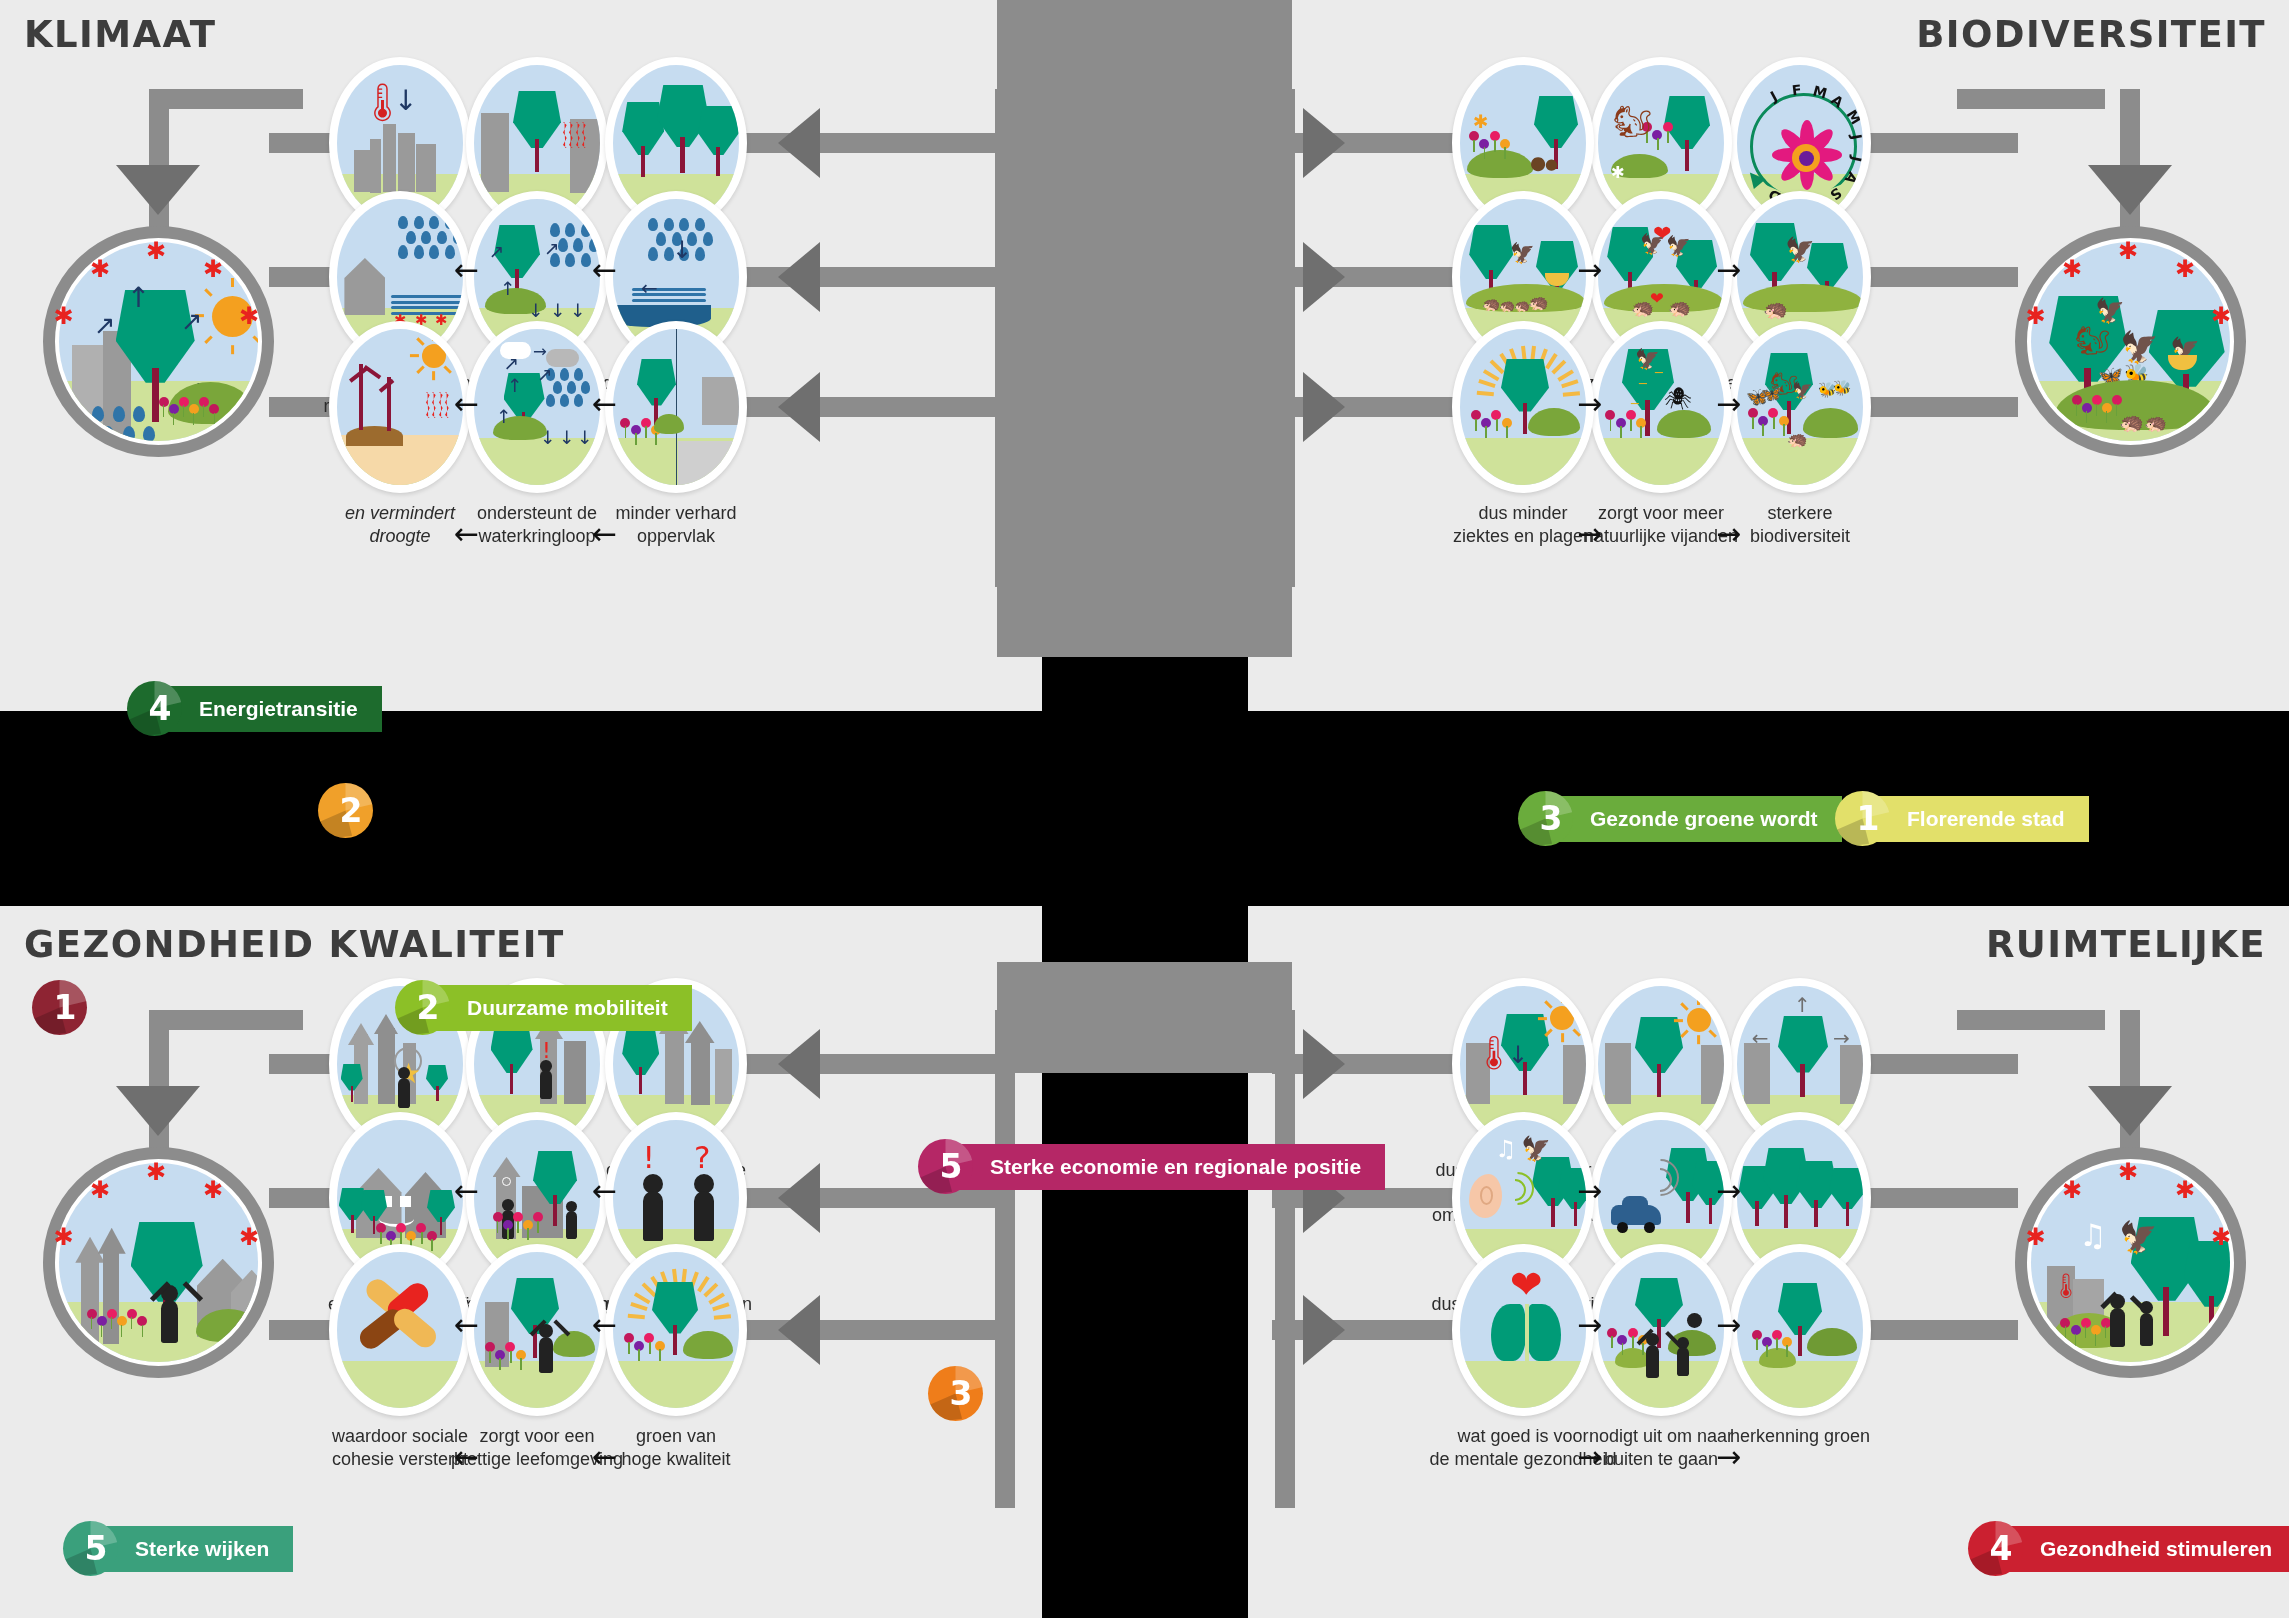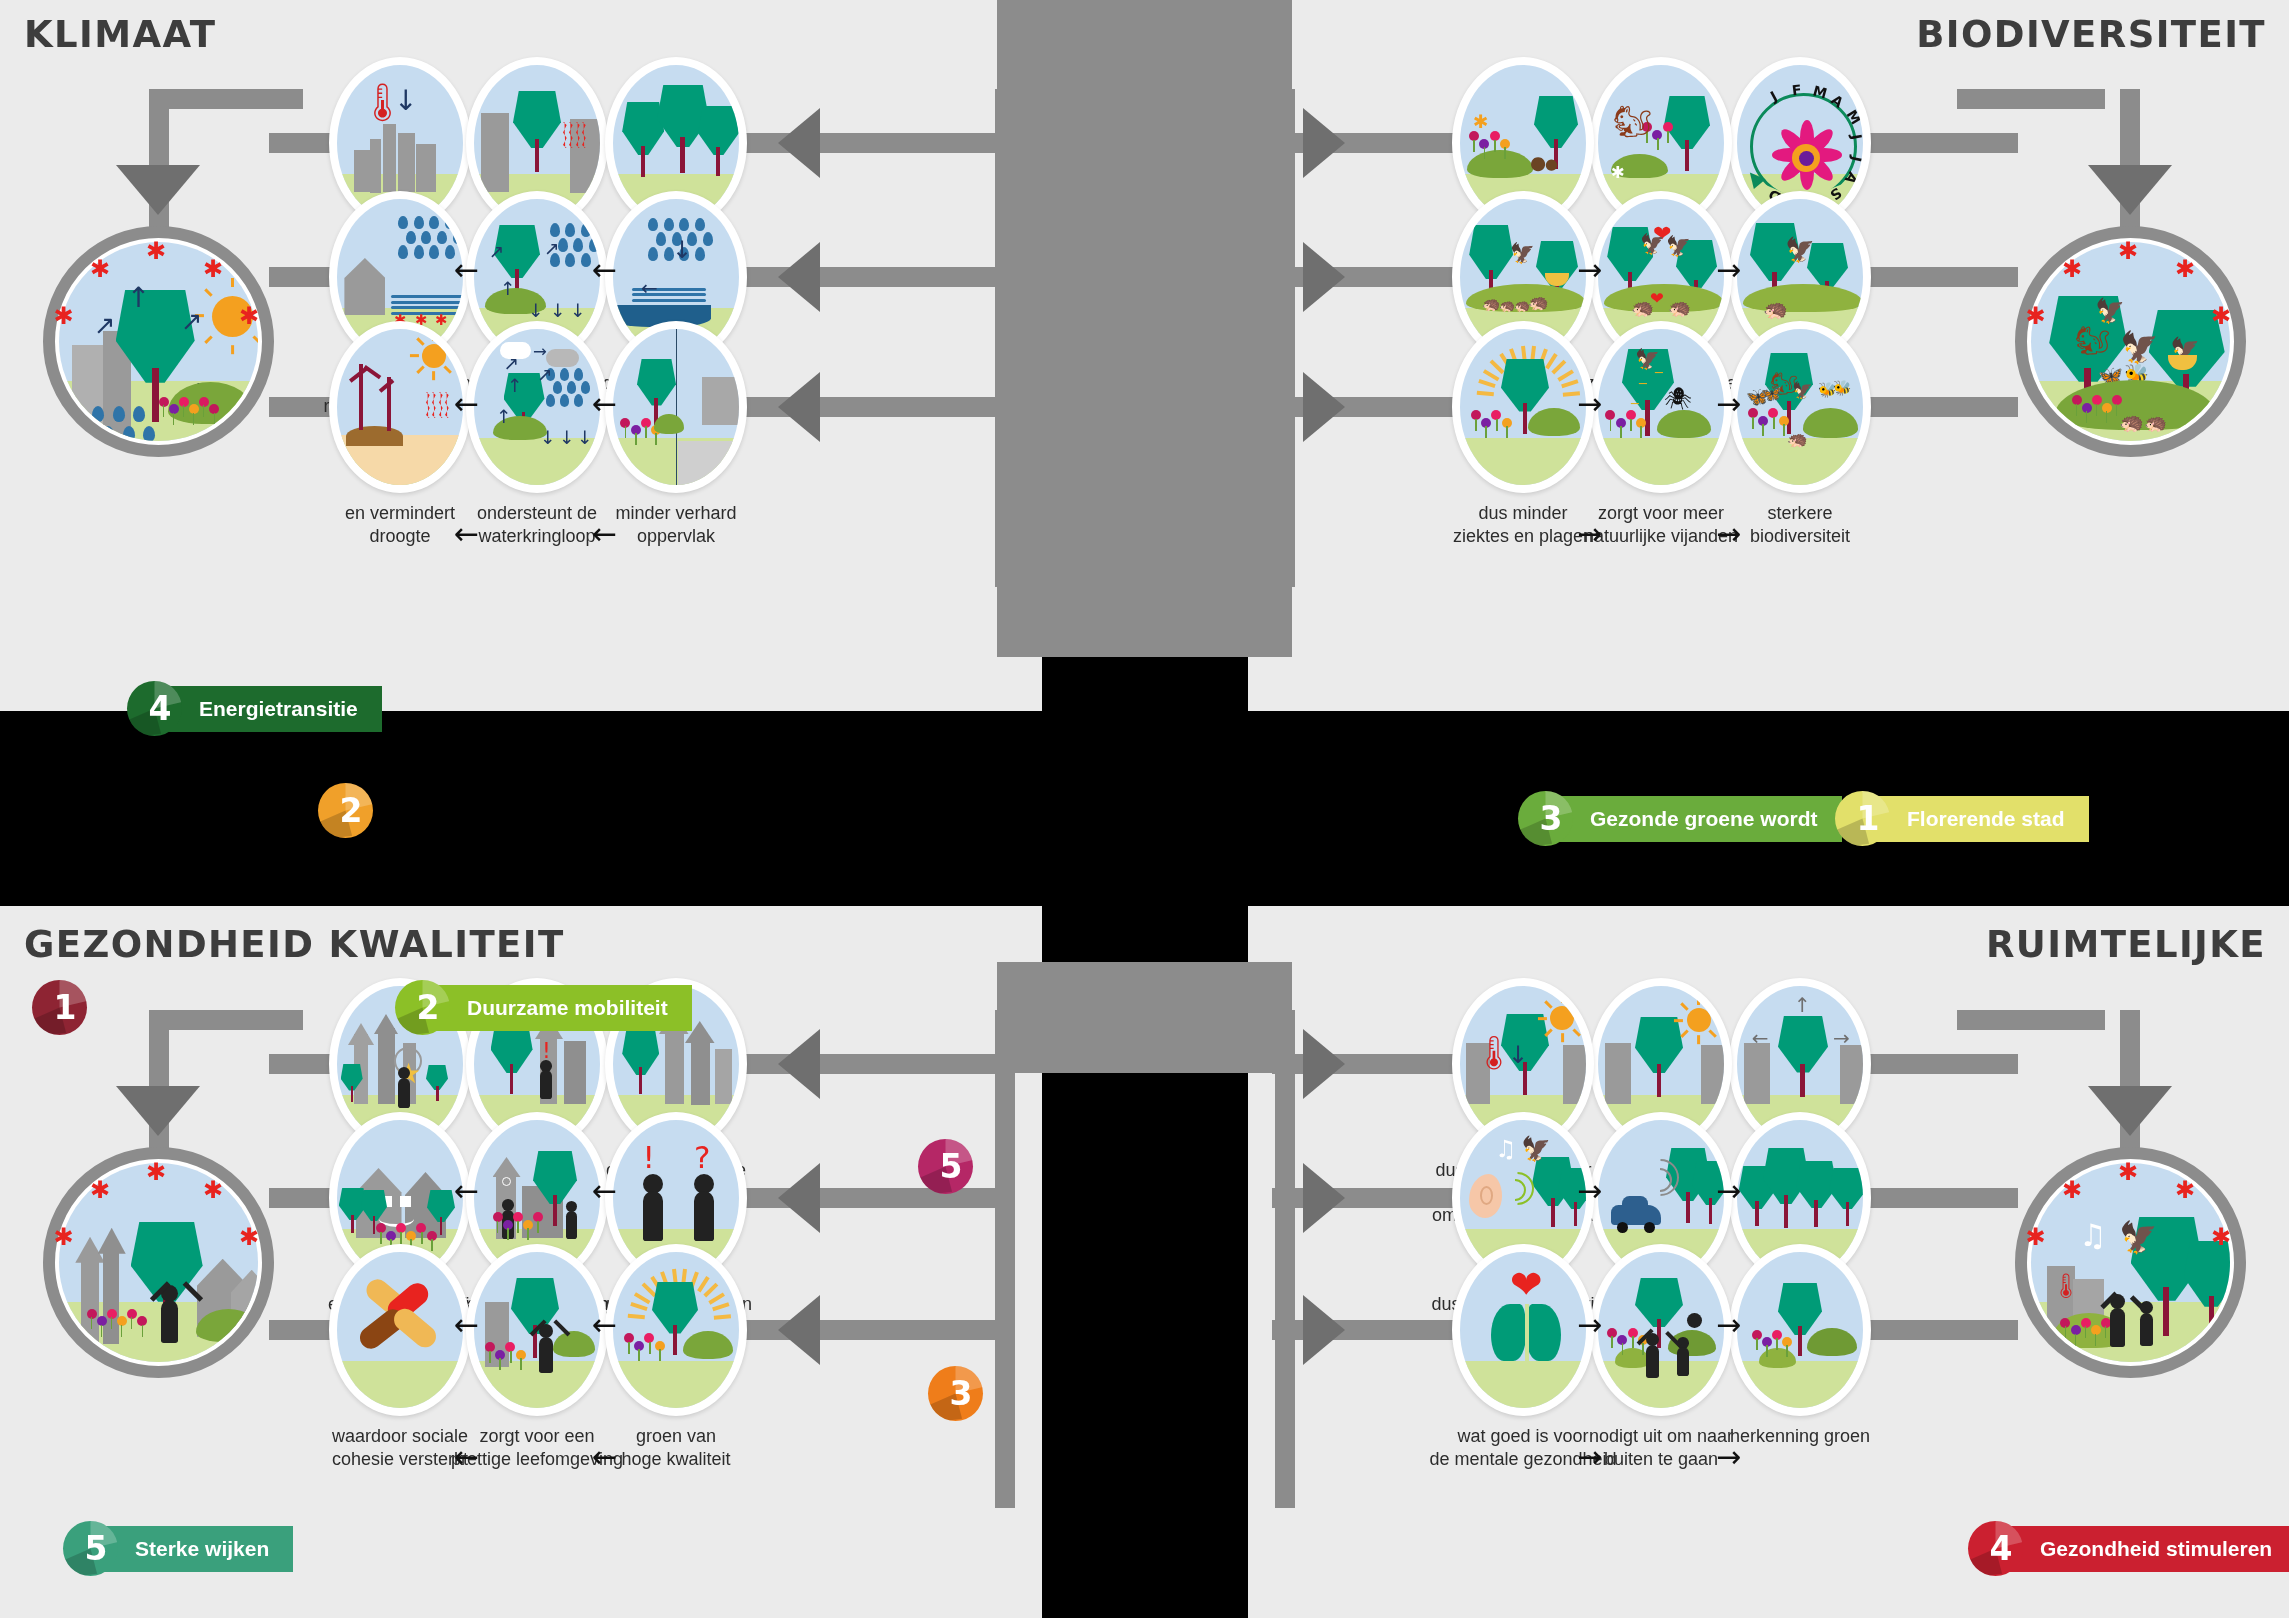--- a/index.html
+++ b/index.html
@@ -349,21 +349,21 @@
         </div>
         <div class="node-label">waterberging</div>
       </div>
       <div class="pipe" style="left:468px;top:267px;width:1.8px;height:20px;"></div>
       <div class="pipe" style="left:605px;top:267px;width:3.7px;height:20px;"></div>
       <div class="pipe" style="left:743px;top:267px;width:272px;height:20px;"></div>
       <div class="tri tri-left" style="left:778px;top:242px;"></div>
       <div class="pipe" style="left:269px;top:267px;width:65px;height:20px;"></div>
       <div class="seq-arrow" style="left:454px;top:389px;">←</div>
       <div class="seq-arrow" style="left:592px;top:389px;">←</div>
-      <div class="node" style="left:329px;top:321px;">
+      <div class="node" style="left:329px;top:321px;font-style:italic;">
         <div class="node-oval">
           <div class="ground"></div>
           <div style="position:absolute;left:-10%;bottom:0;width:120%;height:32%;background:#f6d9a8;"></div>
      <div style="position:absolute;left:9.2px;bottom:39px;width:57px;height:20px;background:#9c6b2e;border-radius:50% 50% 0 0;"></div>
      <div style="position:absolute;left:22px;top:35px;width:3.7px;height:66px;background:#8b1538;"></div>
      <div style="position:absolute;left:11px;top:44px;width:20px;height:3.7px;background:#8b1538;transform:rotate(-38deg);"></div>
      <div style="position:absolute;left:26px;top:41px;width:18.5px;height:3.7px;background:#8b1538;transform:rotate(35deg);"></div>
      <div style="position:absolute;left:50px;top:48px;width:3.7px;height:54px;background:#8b1538;"></div>
      <div style="position:absolute;left:41px;top:55px;width:16.6px;height:3.7px;background:#8b1538;transform:rotate(-40deg);"></div>
      <div class="sun" style="left:85px;top:14.8px;width:24px;height:24px;"></div>
@@ -1381,20 +1381,21 @@
         <span class="badge-num">2</span>
       </div>
       <div class="badge-bar" style="background:#8cc027;color:#ffffff;">Duurzame mobiliteit</div>
     </div>
       <div class="badge" style="left:918px;top:1139px;">
       <div class="badge-circle" style="background:#b52766;">
         <span class="wedge"></span>
           <span class="wedge2"></span>
         <span class="badge-num">5</span>
       </div>
+      <div class="badge-bar" style="background:#b52766;color:#ffffff;">Sterke economie en regionale positie</div>
     </div>
       <div class="badge" style="left:928px;top:1366px;">
       <div class="badge-circle" style="background:#ef7d1a;">
         <span class="wedge"></span>
           <span class="wedge2"></span>
         <span class="badge-num">3</span>
       </div>
     </div>
       <div class="badge" style="left:63px;top:1521px;">
       <div class="badge-circle" style="background:#3aa07c;">

